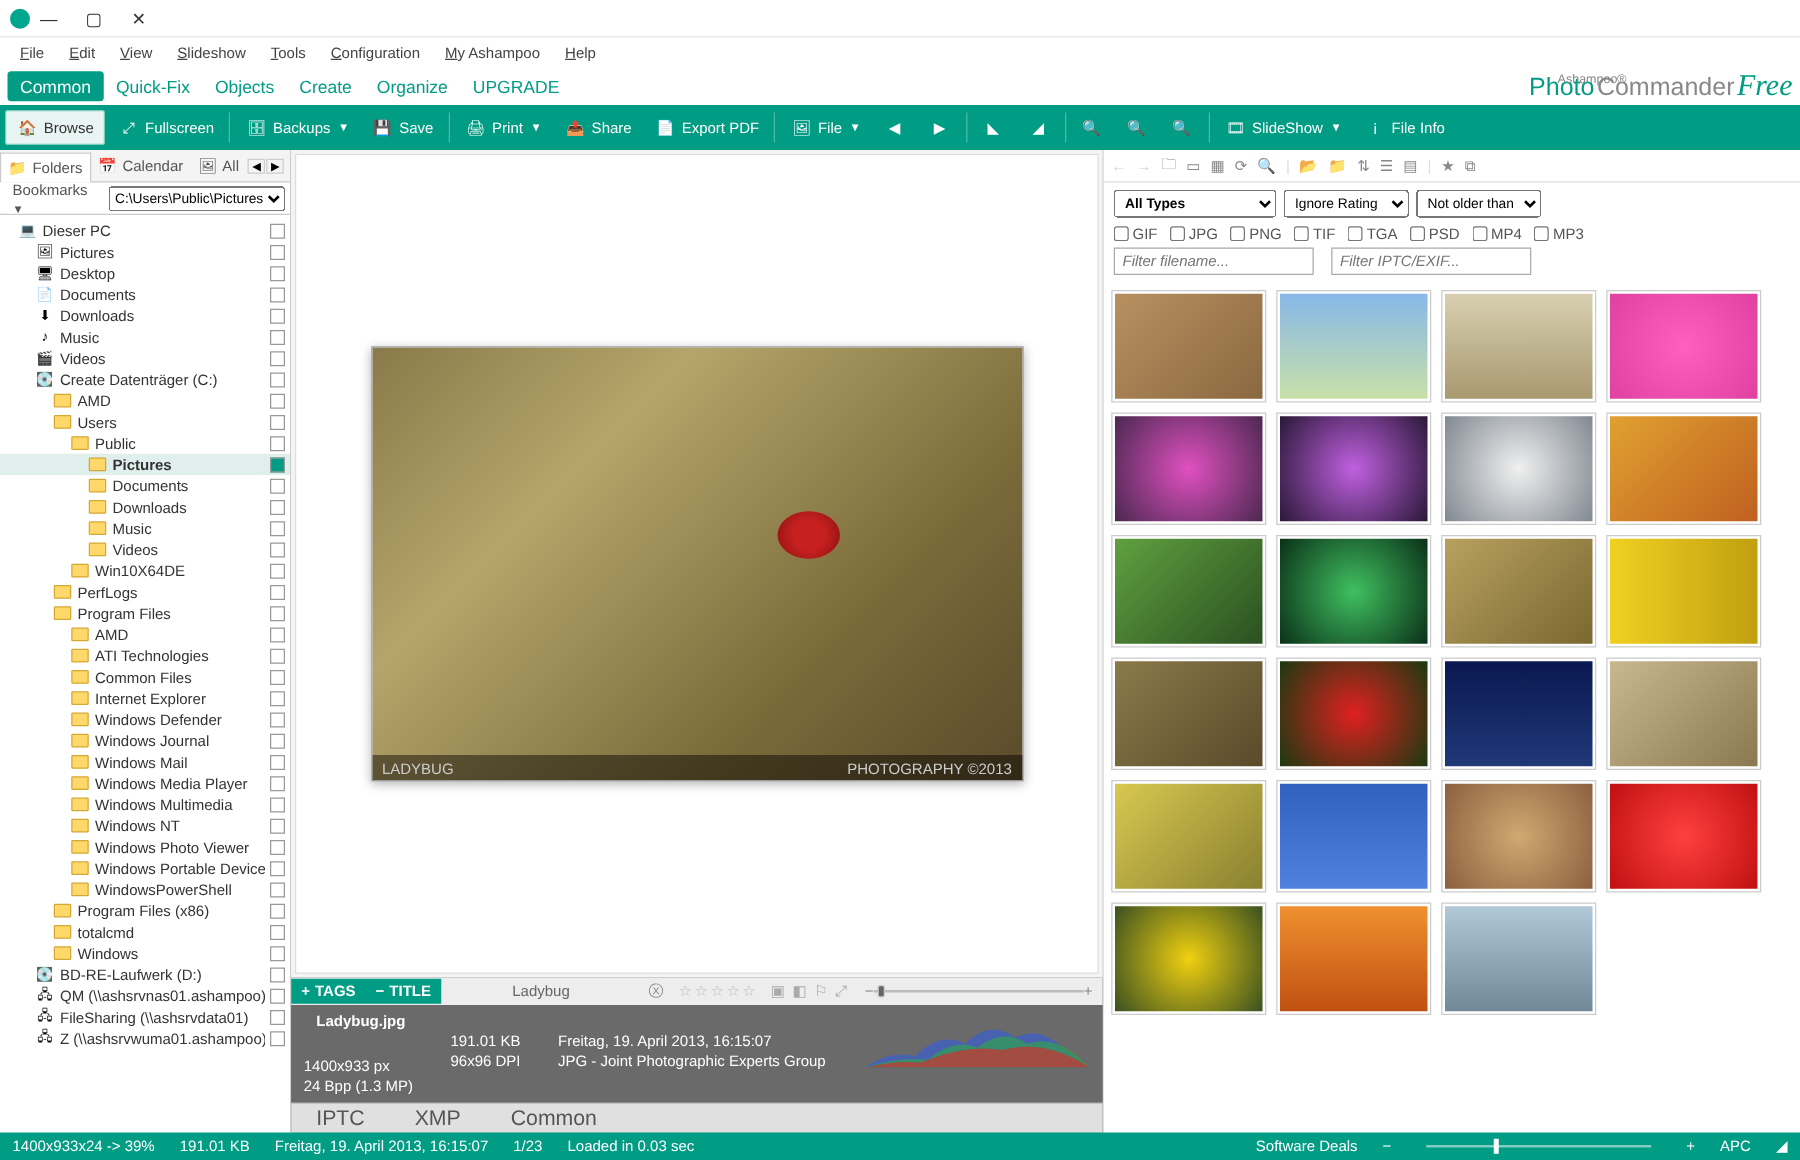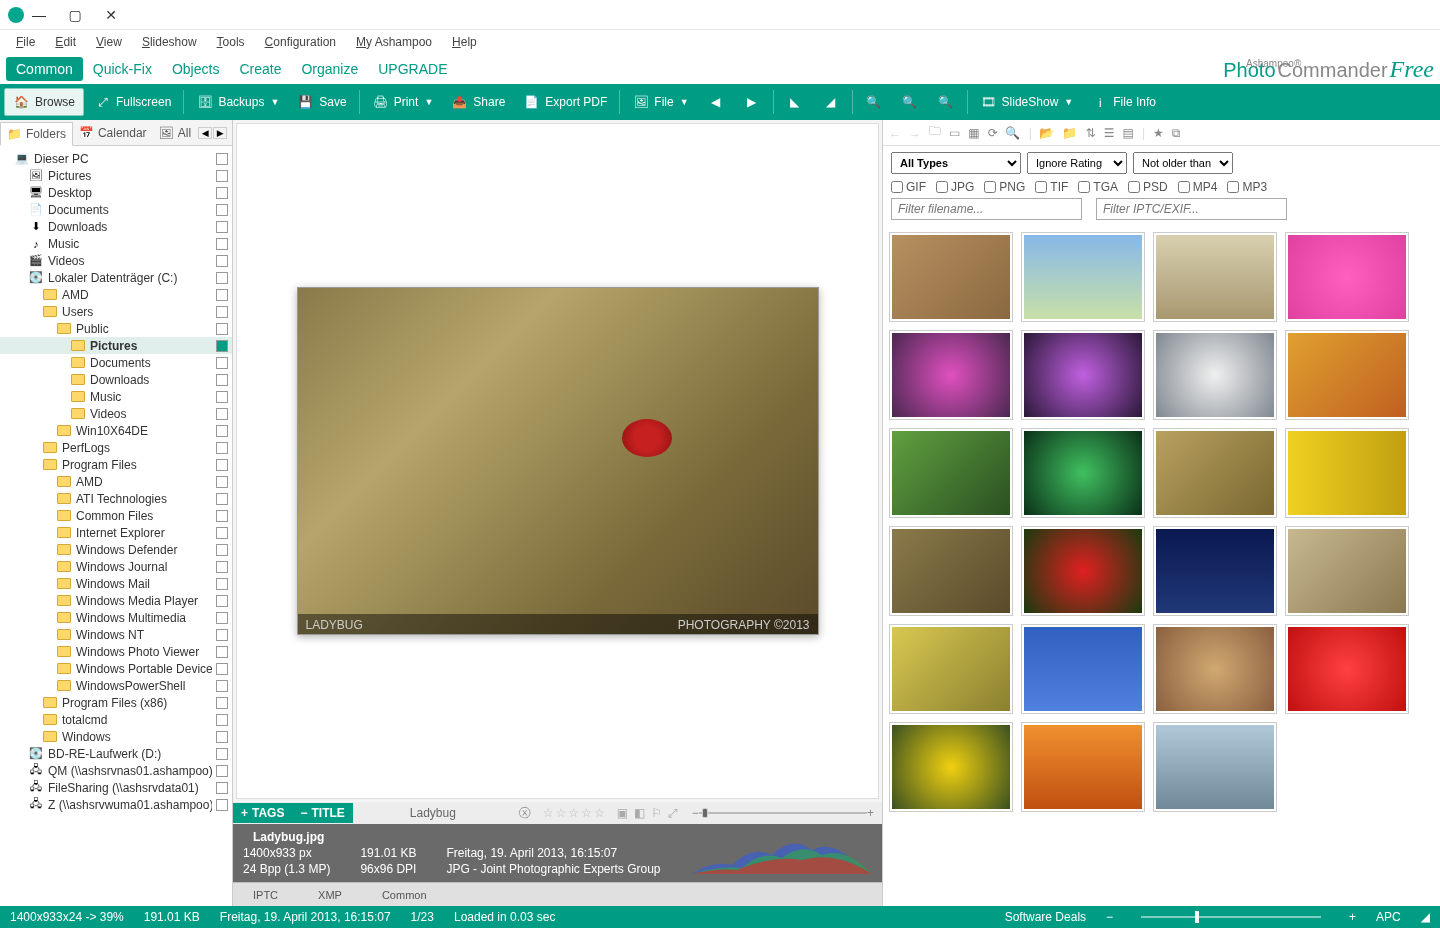--- a/index.html
+++ b/index.html
@@ -56,37 +56,37 @@
 .tagbar .tagtitle { flex: 0 0 160px; text-align: center; color: #666; }
 .tagbar .tagclose { color:#888; cursor:pointer; padding:0 6px;}
 .tagbar .stars { display: flex; gap: 2px; padding: 0 6px; }
 .tagbar .star { color: #bbb; cursor: pointer; }
 .tagbar .ticons { display: flex; gap: 6px; padding: 0 6px; color: #aaa; }
 .tagbar .slider { flex:1; display:flex; align-items:center; padding:0 8px;}
 .tagbar .slider .track { flex:1; height:2px; background:#bbb; position:relative;}
 .tagbar .slider .thumb { position:absolute; left:2%; top:-4px; width:6px; height:10px; background:#666; border-radius:2px;}
 .infobar { padding: 6px 10px; display: flex; gap: 30px; position: relative; font-size: 11px; background:#6a6a6a;}
 .infobar .col { display: flex; flex-direction: column; gap: 2px; }
-.infobar .fn { font-weight: bold; margin-bottom: 0; padding-left: 10px; }
+.infobar .fn { font-weight: bold; margin-bottom: 20px; padding-left: 10px; }
 .histogram { position: absolute; right: 10px; top: 6px; width: 180px; height: 44px; }
 .metatabs { height: 24px; display: flex; align-items: center; background: #e0e0e0; border-top: 1px solid #bbb; }
-.metatabs .mtab { padding: 4px 20px; color: #555; cursor: pointer; font-size: 11px; }
+.metatabs .mtab { padding: 4px 20px; color: #555; cursor: pointer; font-size: 17px; }
 .rightpane { width: 557px; display: flex; flex-direction: column; background: #fff; }
 .rtoolbar { height: 26px; display: flex; align-items: center; padding: 0 6px; gap: 8px; border-bottom: 1px solid #ddd; color: #888; }
 .rtoolbar span { cursor: pointer; }
 .filterrow { padding: 6px 8px; display: flex; gap: 6px; align-items: center; }
 .filterrow select { height: 22px; font-size: 11px; padding: 2px 4px; }
 .filterrow .sel1 { width: 130px; font-weight:bold;}
 .filterrow .sel2 { width: 100px; }
 .filterrow .sel3 { width: 100px; }
 .fmtrow { padding: 0 8px 4px; display: flex; gap: 10px; align-items: center; }
 .fmtrow label { display: flex; align-items: center; gap: 3px; color: #555; font-size: 11px;}
 .fmtrow input[type=checkbox] { width: 12px; height: 12px; }
 .searchrow { padding: 0 8px 6px; display: flex; gap: 14px; }
-.searchrow input { width: 191px; height: 22px; padding: 2px 6px; font-style: italic; color: #737373; border: 1px solid #aaa; }
+.searchrow input { width: 160px; height: 22px; padding: 2px 6px; font-style: italic; color: #737373; border: 1px solid #aaa; }
 .grouphdr { height: 24px; display: flex; align-items: center; padding: 0 8px; background: #f0f0f0; border-top: 1px solid #ccc; border-bottom: 1px solid #ccc; color: #666; font-size: 14px;}
 .grouphdr .cnt { margin-left: 6px; }
 .grouphdr .ghbtn { margin-left:auto; width:16px; height:16px; border:1px solid #bbb; display:flex; align-items:center; justify-content:center; font-size:9px; cursor:pointer;}
 .thumbs { flex: 1; overflow-y: auto; padding: 6px; display: grid; grid-template-columns: repeat(4, 124px); gap: 8px; justify-content: start; align-content:start;}
 .thumb { width: 124px; height: 90px; border: 1px solid #ccc; display:flex; align-items:center; justify-content:center; padding:2px; cursor: pointer; }
 .thumb .timg { width: 100%; height: 100%; }
 .statusbar { height: 22px; background: #009c84; color: #fff; display: flex; align-items: center; padding: 0 10px; gap: 20px; font-size: 11px; }
 .statusbar .spacer { flex: 1; }
 .statusbar .zslider { width:180px; height:2px; background:rgba(255,255,255,0.5); position:relative; margin:0 8px;}
 .statusbar .zslider .zt { position:absolute; left:30%; top:-5px; width:4px; height:12px; background:#fff;}
@@ -217,20 +217,26 @@
         <span>📅</span>
         <span>Calendar</span>
       </div>
       <div class="lt">
         <span>🖼</span>
         <span>All</span>
       </div>
       <div class="navarrow">◀</div>
       <div class="navarrow">▶</div>
     </div>
+    <div class="bookmarkrow">
+      <div class="bm"><span>Bookmarks</span> <span style="font-size:9px">▼</span></div>
+      <select>
+        <option>C:\Users\Public\Pictures</option>
+      </select>
+    </div>
     <div class="tree" id="tree">
         <div class="node">
           <span class="indent" style="width:14px"></span>
           <span class="ficon">
             <span style="font-size:11px">💻</span>
           </span>
           <span class="label">Dieser PC</span>
           <span class="chk"></span>
         </div>
         <div class="node">
@@ -279,21 +285,21 @@
             <span style="font-size:11px">🎬</span>
           </span>
           <span class="label">Videos</span>
           <span class="chk"></span>
         </div>
         <div class="node">
           <span class="indent" style="width:28px"></span>
           <span class="ficon">
             <span style="font-size:11px">💽</span>
           </span>
-          <span class="label">Lokaler Datenträger (C:)</span>
+          <span class="label">Create Datenträger (C:)</span>
           <span class="chk"></span>
         </div>
         <div class="node">
           <span class="indent" style="width:42px"></span>
           <span class="ficon">
             <span class="folder"></span>
           </span>
           <span class="label">AMD</span>
           <span class="chk"></span>
         </div>

